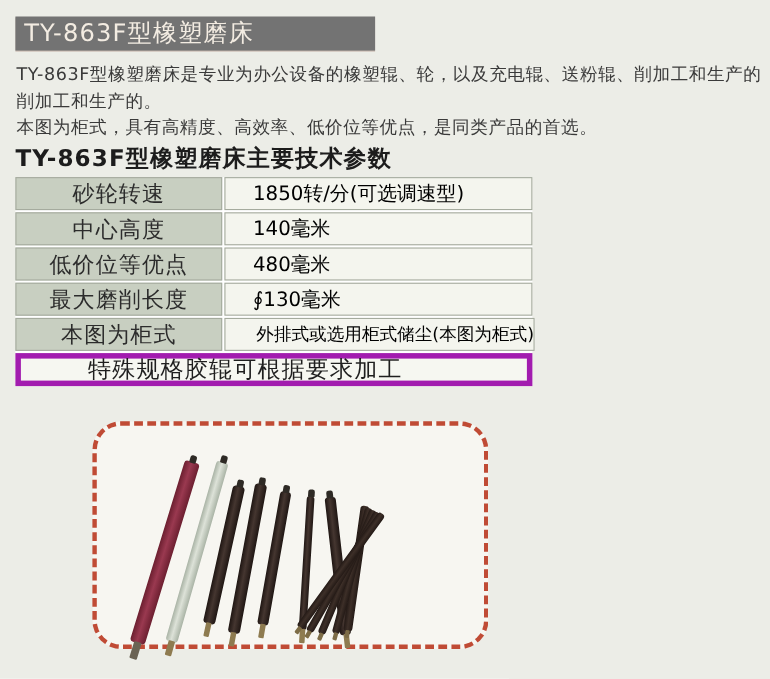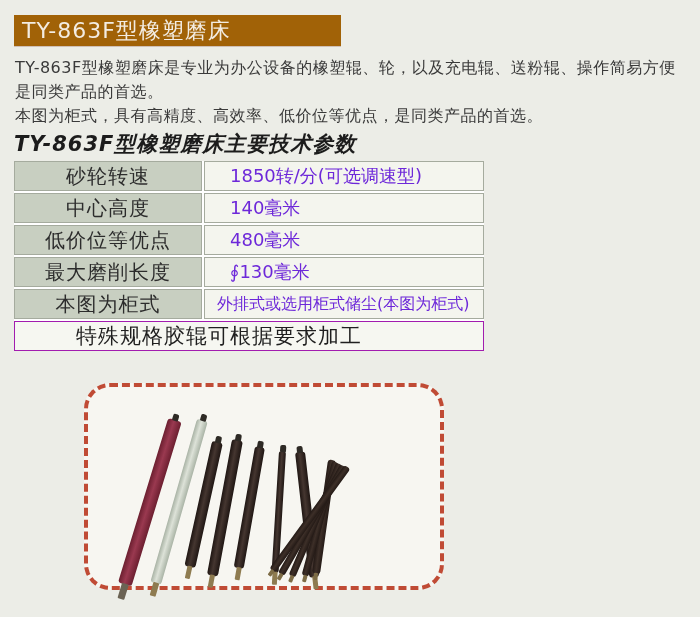--- a/index.html
+++ b/index.html
@@ -7,21 +7,21 @@
     position:relative;
     width:700px;height:617px;
     background:#ecede7;
     overflow:hidden;
     font-family:"DejaVu Sans","Liberation Sans",sans-serif;
     color:#3a3a3a;
   }
   .title-bar{
     position:absolute;left:14px;top:15px;
     width:327px;height:31px;
-    background:#a16207;
+    background:#737373;
     color:#f3ece2;
     font-size:22px;line-height:31px;
     padding-left:8px;
     letter-spacing:1px;
     box-sizing:border-box;
     box-shadow:0 1px 0 rgba(120,60,40,0.25);
   }
   .intro{
     position:absolute;left:15px;top:56px;
     width:672px;
@@ -29,21 +29,20 @@
     color:#3a3a3a;
     letter-spacing:0.5px;
   }
   .intro-line{white-space:nowrap;}
   .specs-heading{
     position:absolute;left:14px;top:130px;
     font-size:21px;font-weight:bold;
     color:#1c1c1c;
     letter-spacing:1px;
     white-space:nowrap;
-    font-style:italic;
   }
   .spec-table{
     position:absolute;left:14px;top:161px;
     width:470px;
     background:#ffffff;
     padding-bottom:0;
   }
   .spec-row{
     display:flex;
     margin-bottom:2px;
@@ -60,32 +59,32 @@
     margin-right:2px;
     white-space:nowrap;
   }
   .spec-value{
     flex:1;height:30px;
     background:#f4f5ee;
     border:1px solid #a5ab9e;
     box-sizing:border-box;
     display:flex;align-items:center;
     padding-left:25px;
-    font-size:18px;color:#6d28d9;
+    font-size:18px;color:#000000;
     white-space:nowrap;
   }
   .spec-row.small .spec-value{
     font-size:16px;
-    padding-left:12px;
+    padding-left:28px;
   }
   .spec-footer{
     height:30px;
     margin-top:1px;
     background:#f6f7f1;
-    border:1px solid #a21caf;
+    border:5px solid #a21caf;
     box-sizing:border-box;
     display:flex;align-items:center;
     padding-left:61px;
     font-size:21px;color:#1f1f1f;
     letter-spacing:1px;
     white-space:nowrap;
   }
   .photo-frame{
     position:absolute;left:84px;top:383px;
     width:352px;height:199px;
@@ -122,22 +121,22 @@
 </head>
 <body>
 
 <div class="page">
 
   <div class="title-bar">
     <span>TY-863F型橡塑磨床</span>
   </div>
 
   <div class="intro">
-    <div class="intro-line">TY-863F型橡塑磨床是专业为办公设备的橡塑辊、轮，以及充电辊、送粉辊、操作简易方便</div>
-    <div class="intro-line">是同类产品的首选。</div>
+    <div class="intro-line">TY-863F型橡塑磨床是专业为办公设备的橡塑辊、轮，以及充电辊、送粉辊、削加工和生产的</div>
+    <div class="intro-line">削加工和生产的。</div>
     <div class="intro-line">本图为柜式，具有高精度、高效率、低价位等优点，是同类产品的首选。</div>
   </div>
 
   <div class="specs-heading">TY-863F型橡塑磨床主要技术参数</div>
 
   <div class="spec-table">
     <div class="spec-row">
       <div class="spec-label">砂轮转速</div>
       <div class="spec-value">1850转/分(可选调速型)</div>
     </div>

